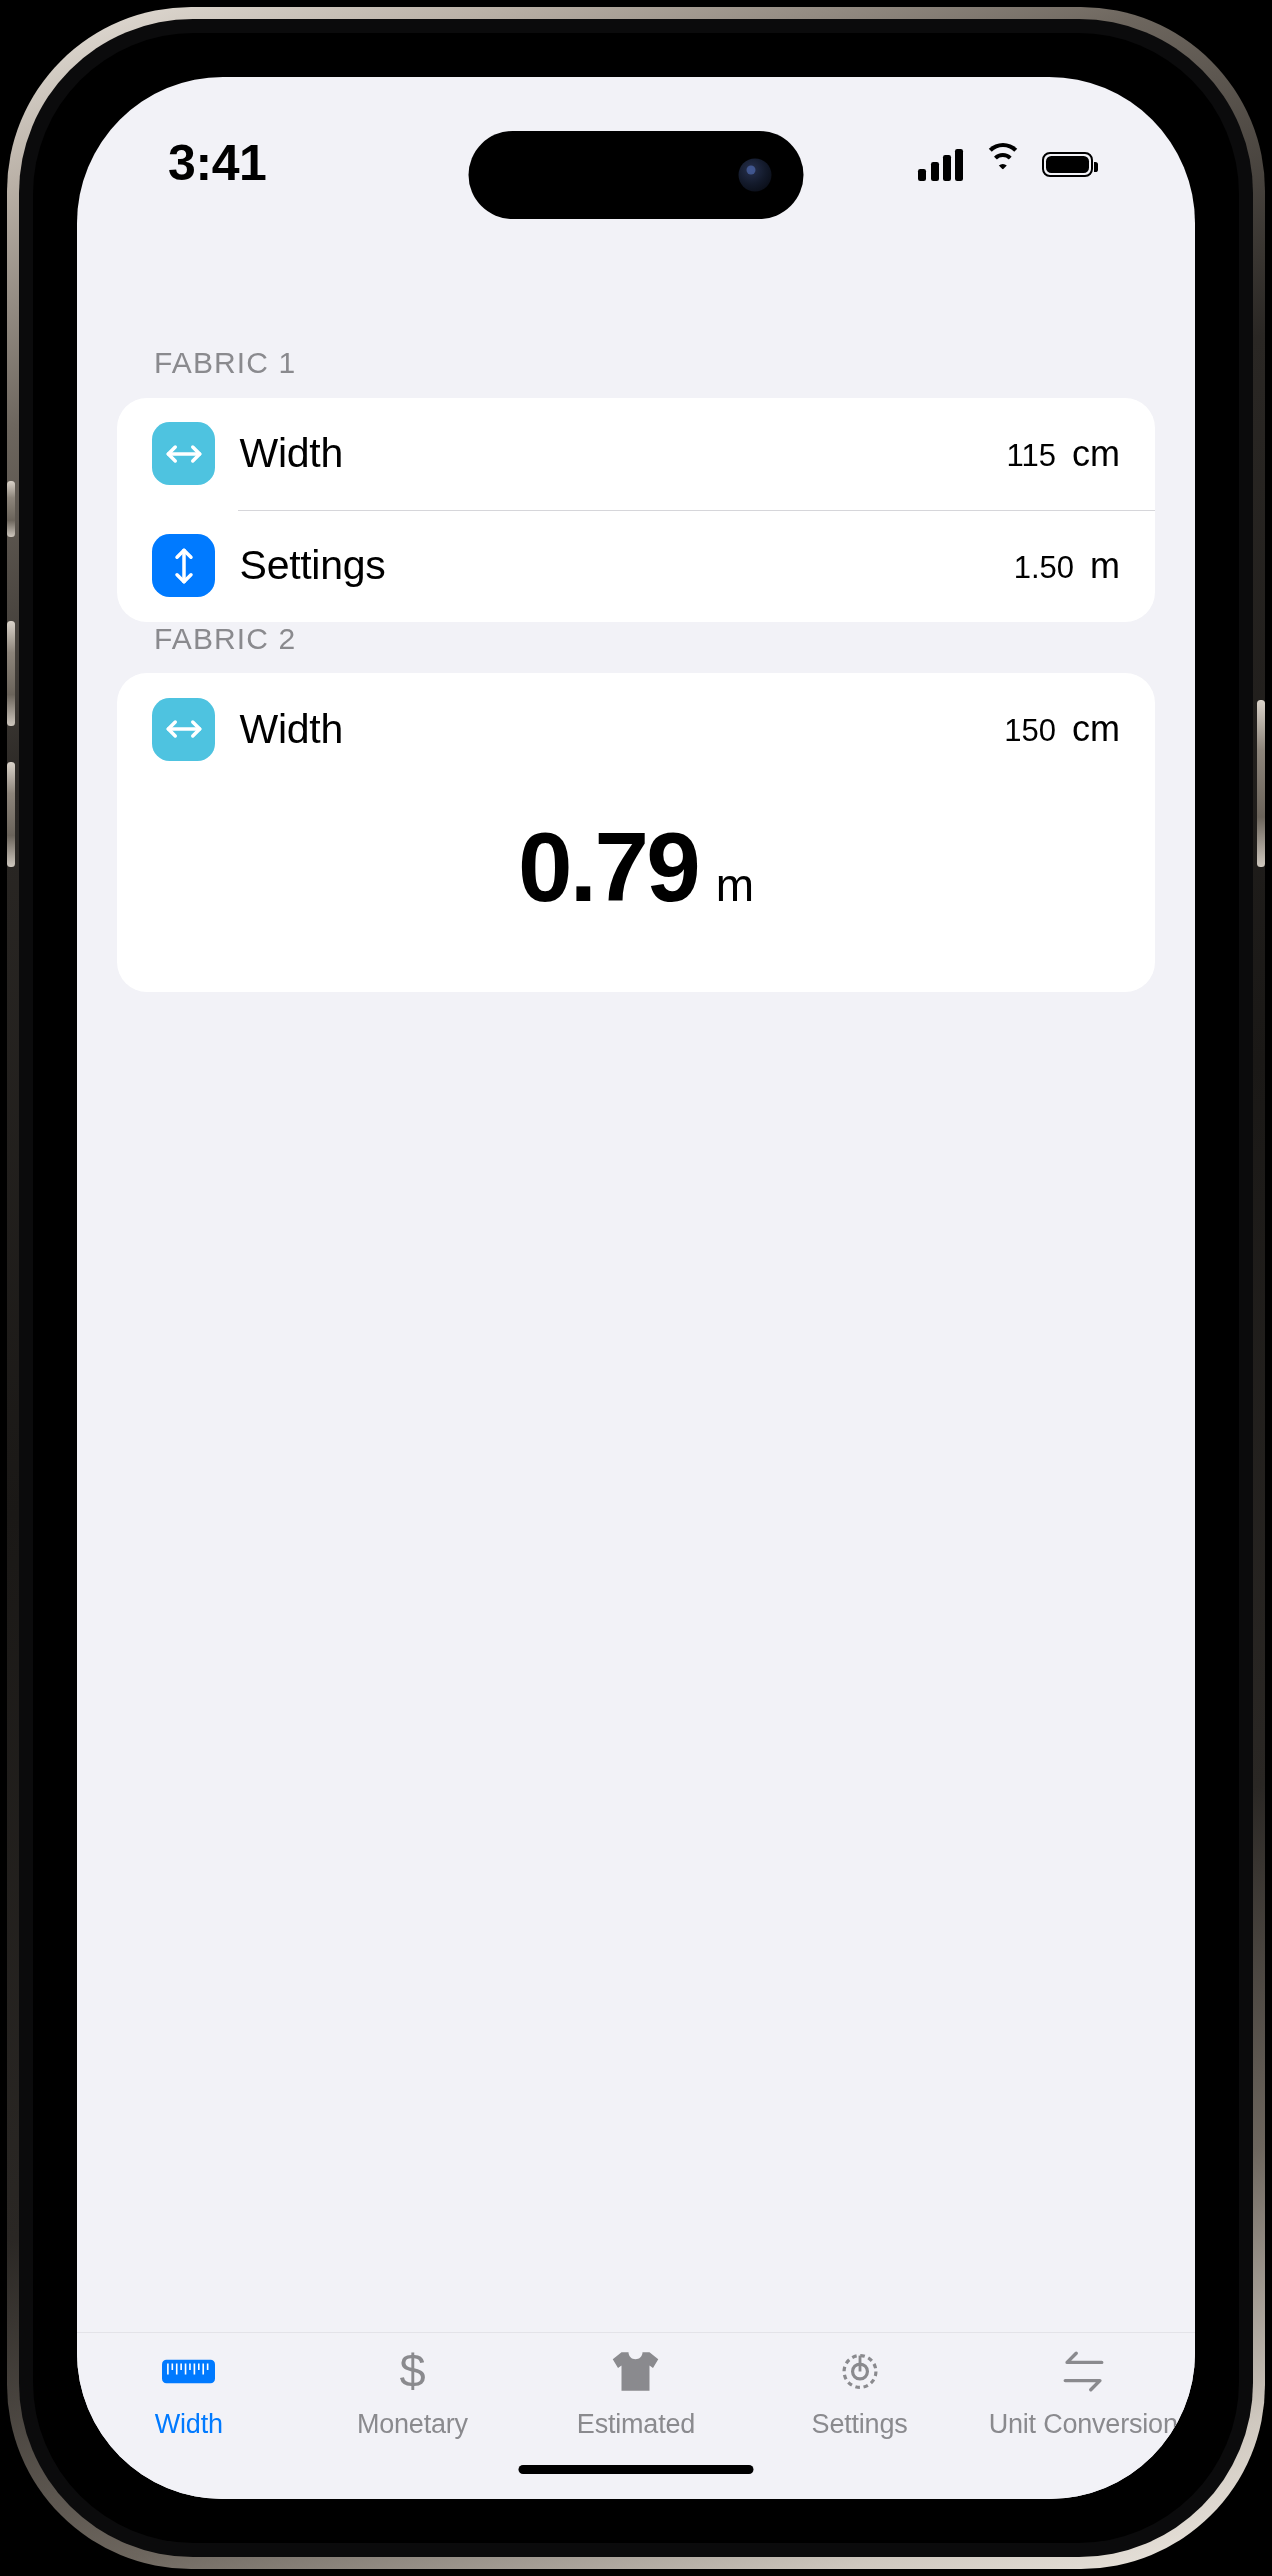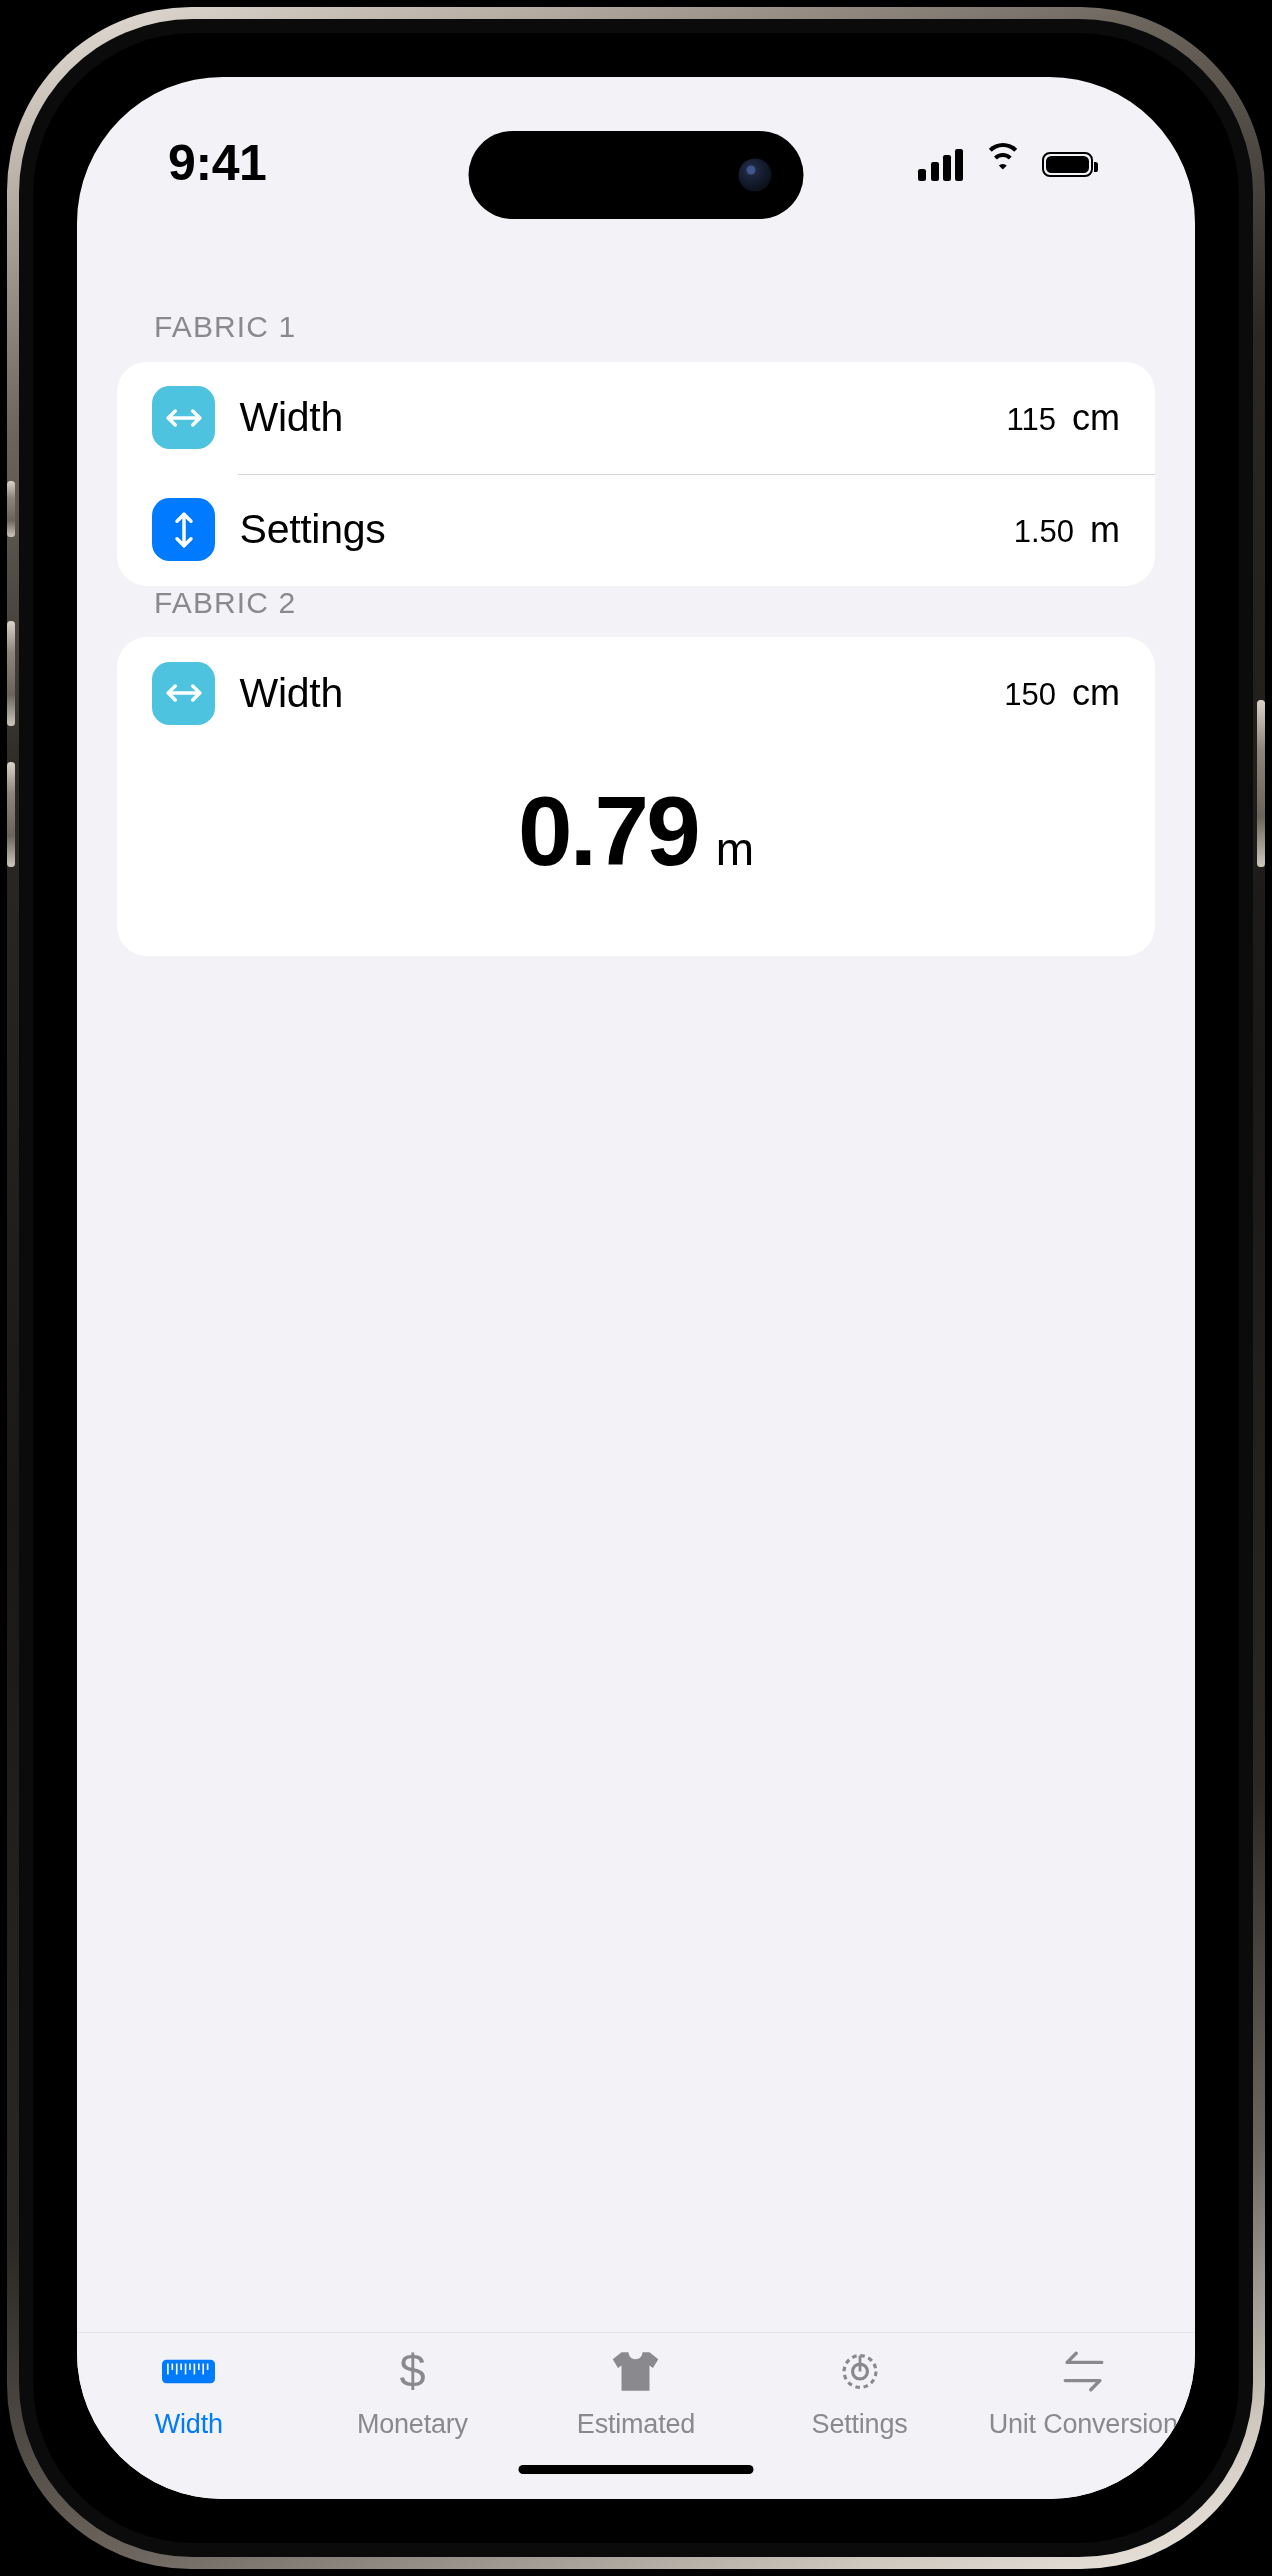--- a/index.html
+++ b/index.html
@@ -87,21 +87,21 @@
   .battery-cap { position:absolute; right:-7px; top:8px; width:4.4px; height:9.7px;
                  background:#000; border-radius:0 2.6px 2.6px 0; }
 
   
   .content { position:absolute; left:0; right:0; top:156px; bottom:167px; padding:0 40px; }
 
   .section-label {
     font-size:30px; color:#8a8a8e; letter-spacing:1.1px; font-weight:400;
     padding-left:37px; margin-bottom:17.5px; 
   }
-  .section-label.first { margin-top:77px; }
+  .section-label.first { margin-top:113px; }
 
   .card { background:#fff; border-radius:30px; overflow:hidden; }
 
   .row { display:flex; align-items:center; padding:0 35px; min-height:112px; position:relative; }
   .row + .row::before {
     content:""; position:absolute; left:121px; right:0; top:0; height:1.8px; background:#d6d6da;
   }
 
   .icon-tile {
     width:63px; height:63px; border-radius:17.5px; flex:none;
@@ -158,21 +158,21 @@
     <div class="phone-inner-band"></div>
     <div class="phone-bezel">
 
       <div class="screen">
 
         <div class="island">
           <div class="island-cam"></div>
         </div>
 
         <div class="statusbar">
-          <div class="status-time">9:41</div>
+          <div class="status-time">3:41</div>
           <div class="status-right">
             <div class="sig">
               <i></i>
                 <i></i>
                 <i></i>
                 <i></i>
             </div>
             <div class="wifi">
               <span></span>
                 <span></span>

